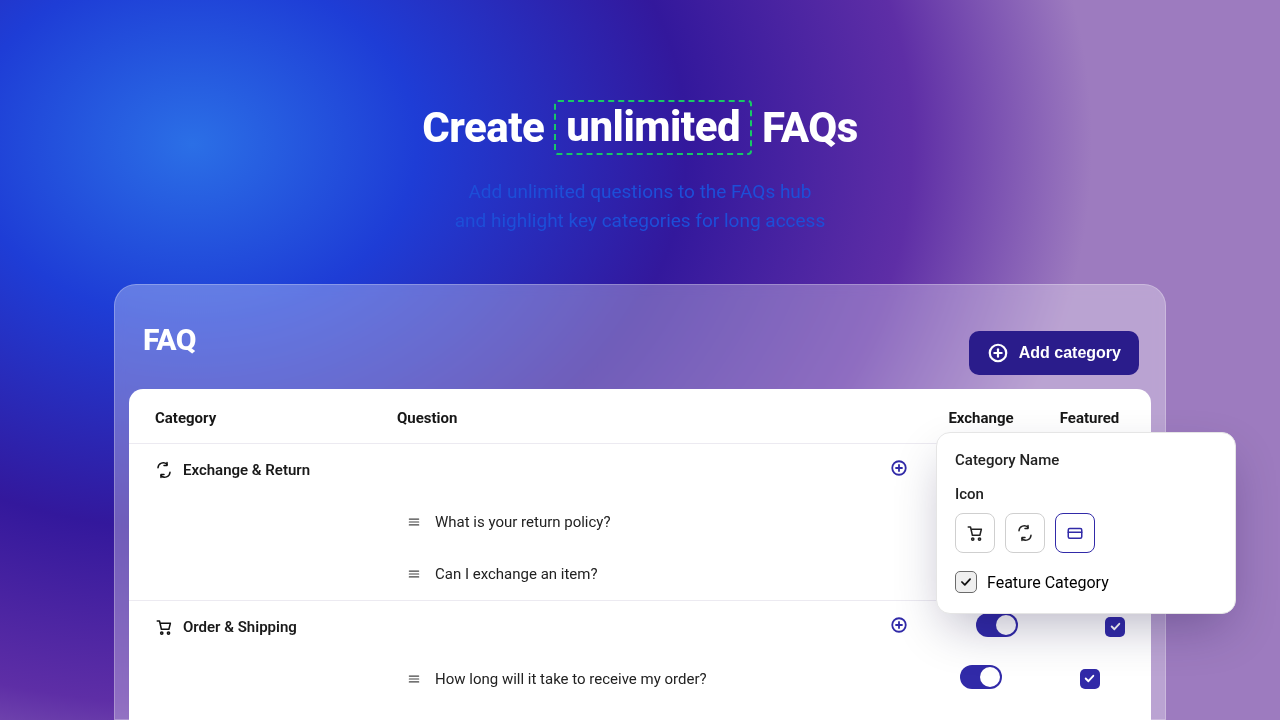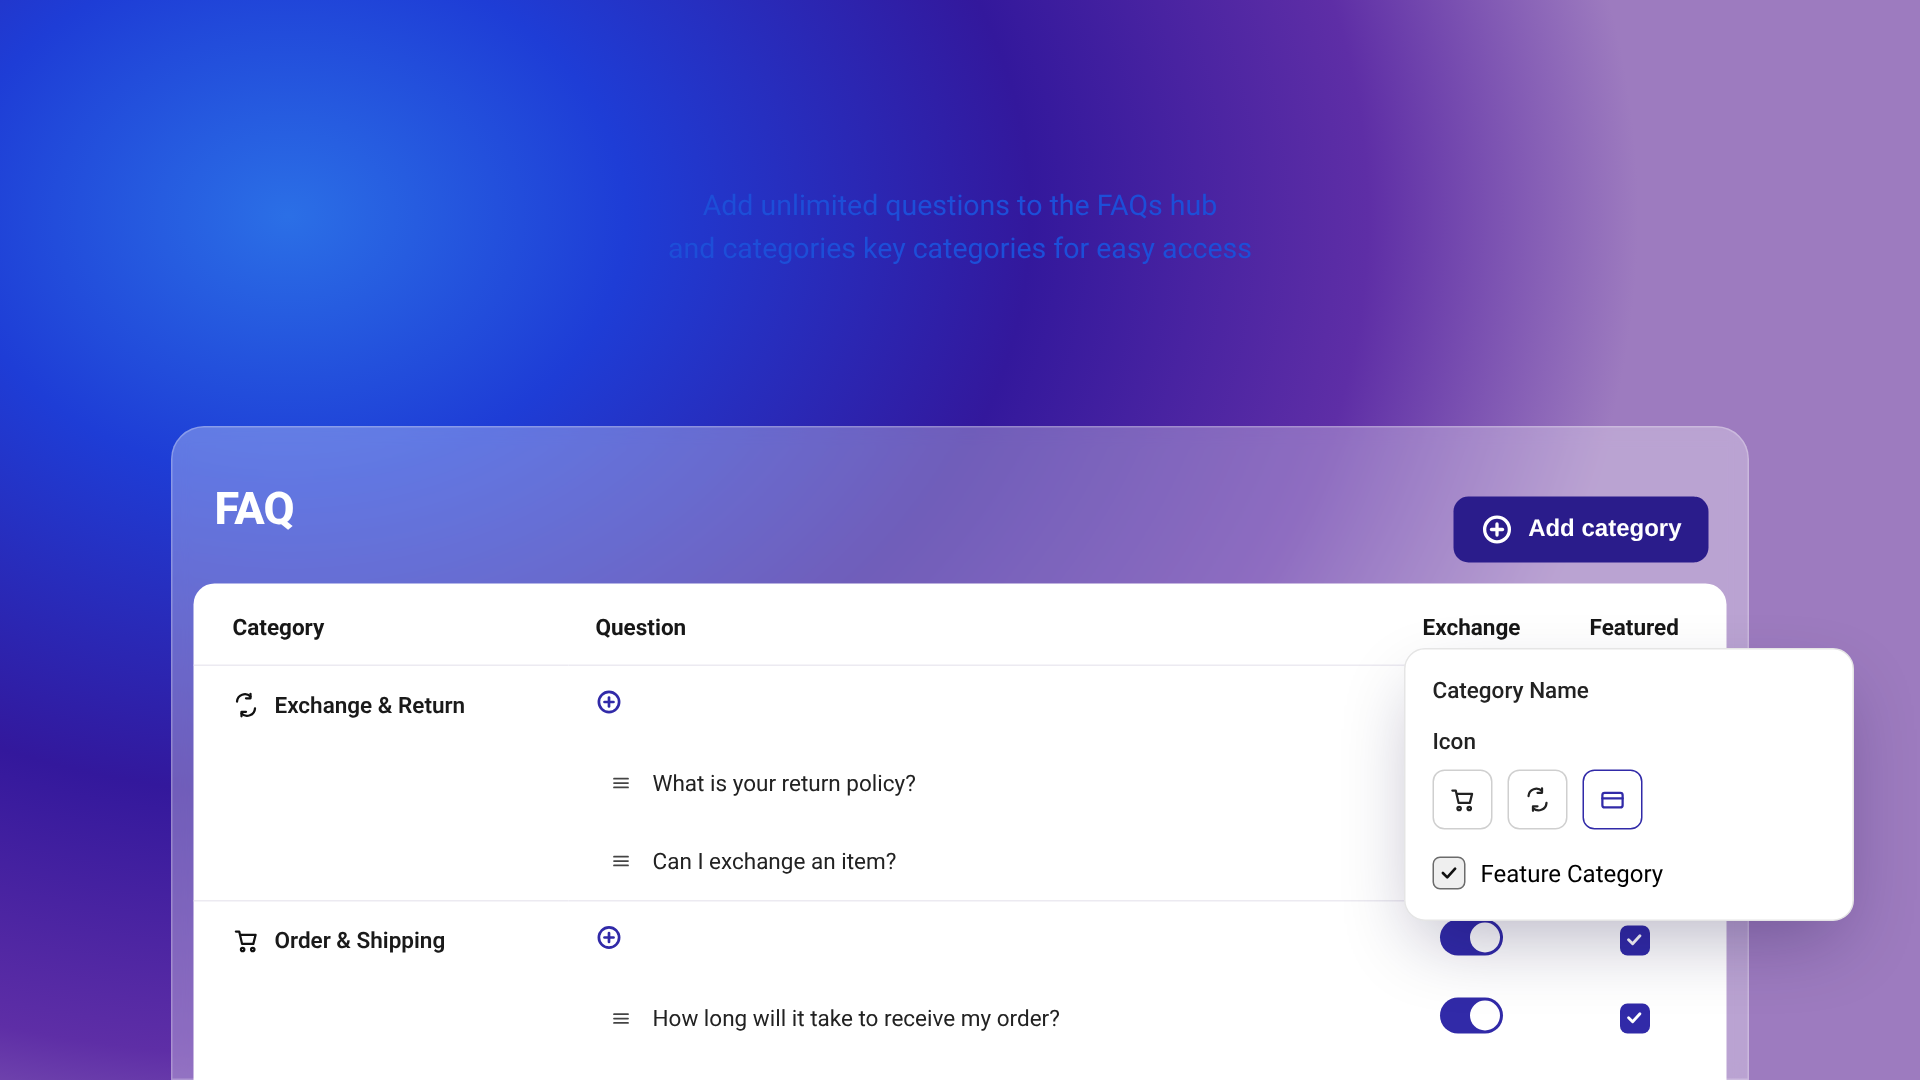--- a/index.html
+++ b/index.html
@@ -56,21 +56,21 @@
   thead th {
     text-align: left; font-weight: 700; font-size: 15px; color: #171717;
     padding: 20px 18px 16px;
   }
   th.center, td.center { text-align: center; }
   .col-cat { width: 250px; padding-left: 26px !important; }
   .col-q { width: auto; }
   .col-pub { width: 110px; }
   .col-feat { width: 115px; padding-right: 26px !important; }
 
-  tbody tr.catrow td { border-top: 1px solid #eceaf1; }
+  tbody tr.catrow td { border-top: 1px solid #eceaf1; text-align: right; }
   tbody td { padding: 12px 18px; font-size: 15px; color: #1a1a1a; vertical-align: middle; }
   .cat-cell { display: flex; align-items: center; gap: 10px; font-weight: 600; }
   .cat-cell svg { flex-shrink: 0; }
 
   .add-q { cursor: pointer; display: inline-flex; }
   .q-cell { display: flex; align-items: center; gap: 14px; padding-left: 10px; }
   .q-cell .drag { color: #555; cursor: grab; display: inline-flex; }
   .q-cell .qt { font-size: 15px; color: #222; }
 
   .toggle {
@@ -117,23 +117,28 @@
     display: inline-flex; align-items: center; justify-content: center;
     background: #efefef;
   }
   .feat-chk svg { stroke: #111; }
   .section-gap { margin-top: 16px; }
 </style>
 </head>
 <body>
 
 <div class="hero">
+  <h1>
+    <span>Create</span>
+    <span class="boxed">unlimited</span>
+    <span>FAQs</span>
+  </h1>
   <p>
     <span>Add unlimited questions to the FAQs hub</span><br>
-    <span>and categories key categories for easy access</span>
+    <span>and highlight key categories for long access</span>
   </p>
 </div>
 
 <div class="panel">
   <div class="panel-header">
     <h2>FAQ</h2>
     <button class="add-cat">
       <svg width="22" height="22" viewBox="0 0 24 24" fill="none" stroke-width="2.4" stroke-linecap="round">
           <circle cx="12" cy="12" r="9"></circle>
           <line x1="12" y1="8" x2="12" y2="16"></line>

